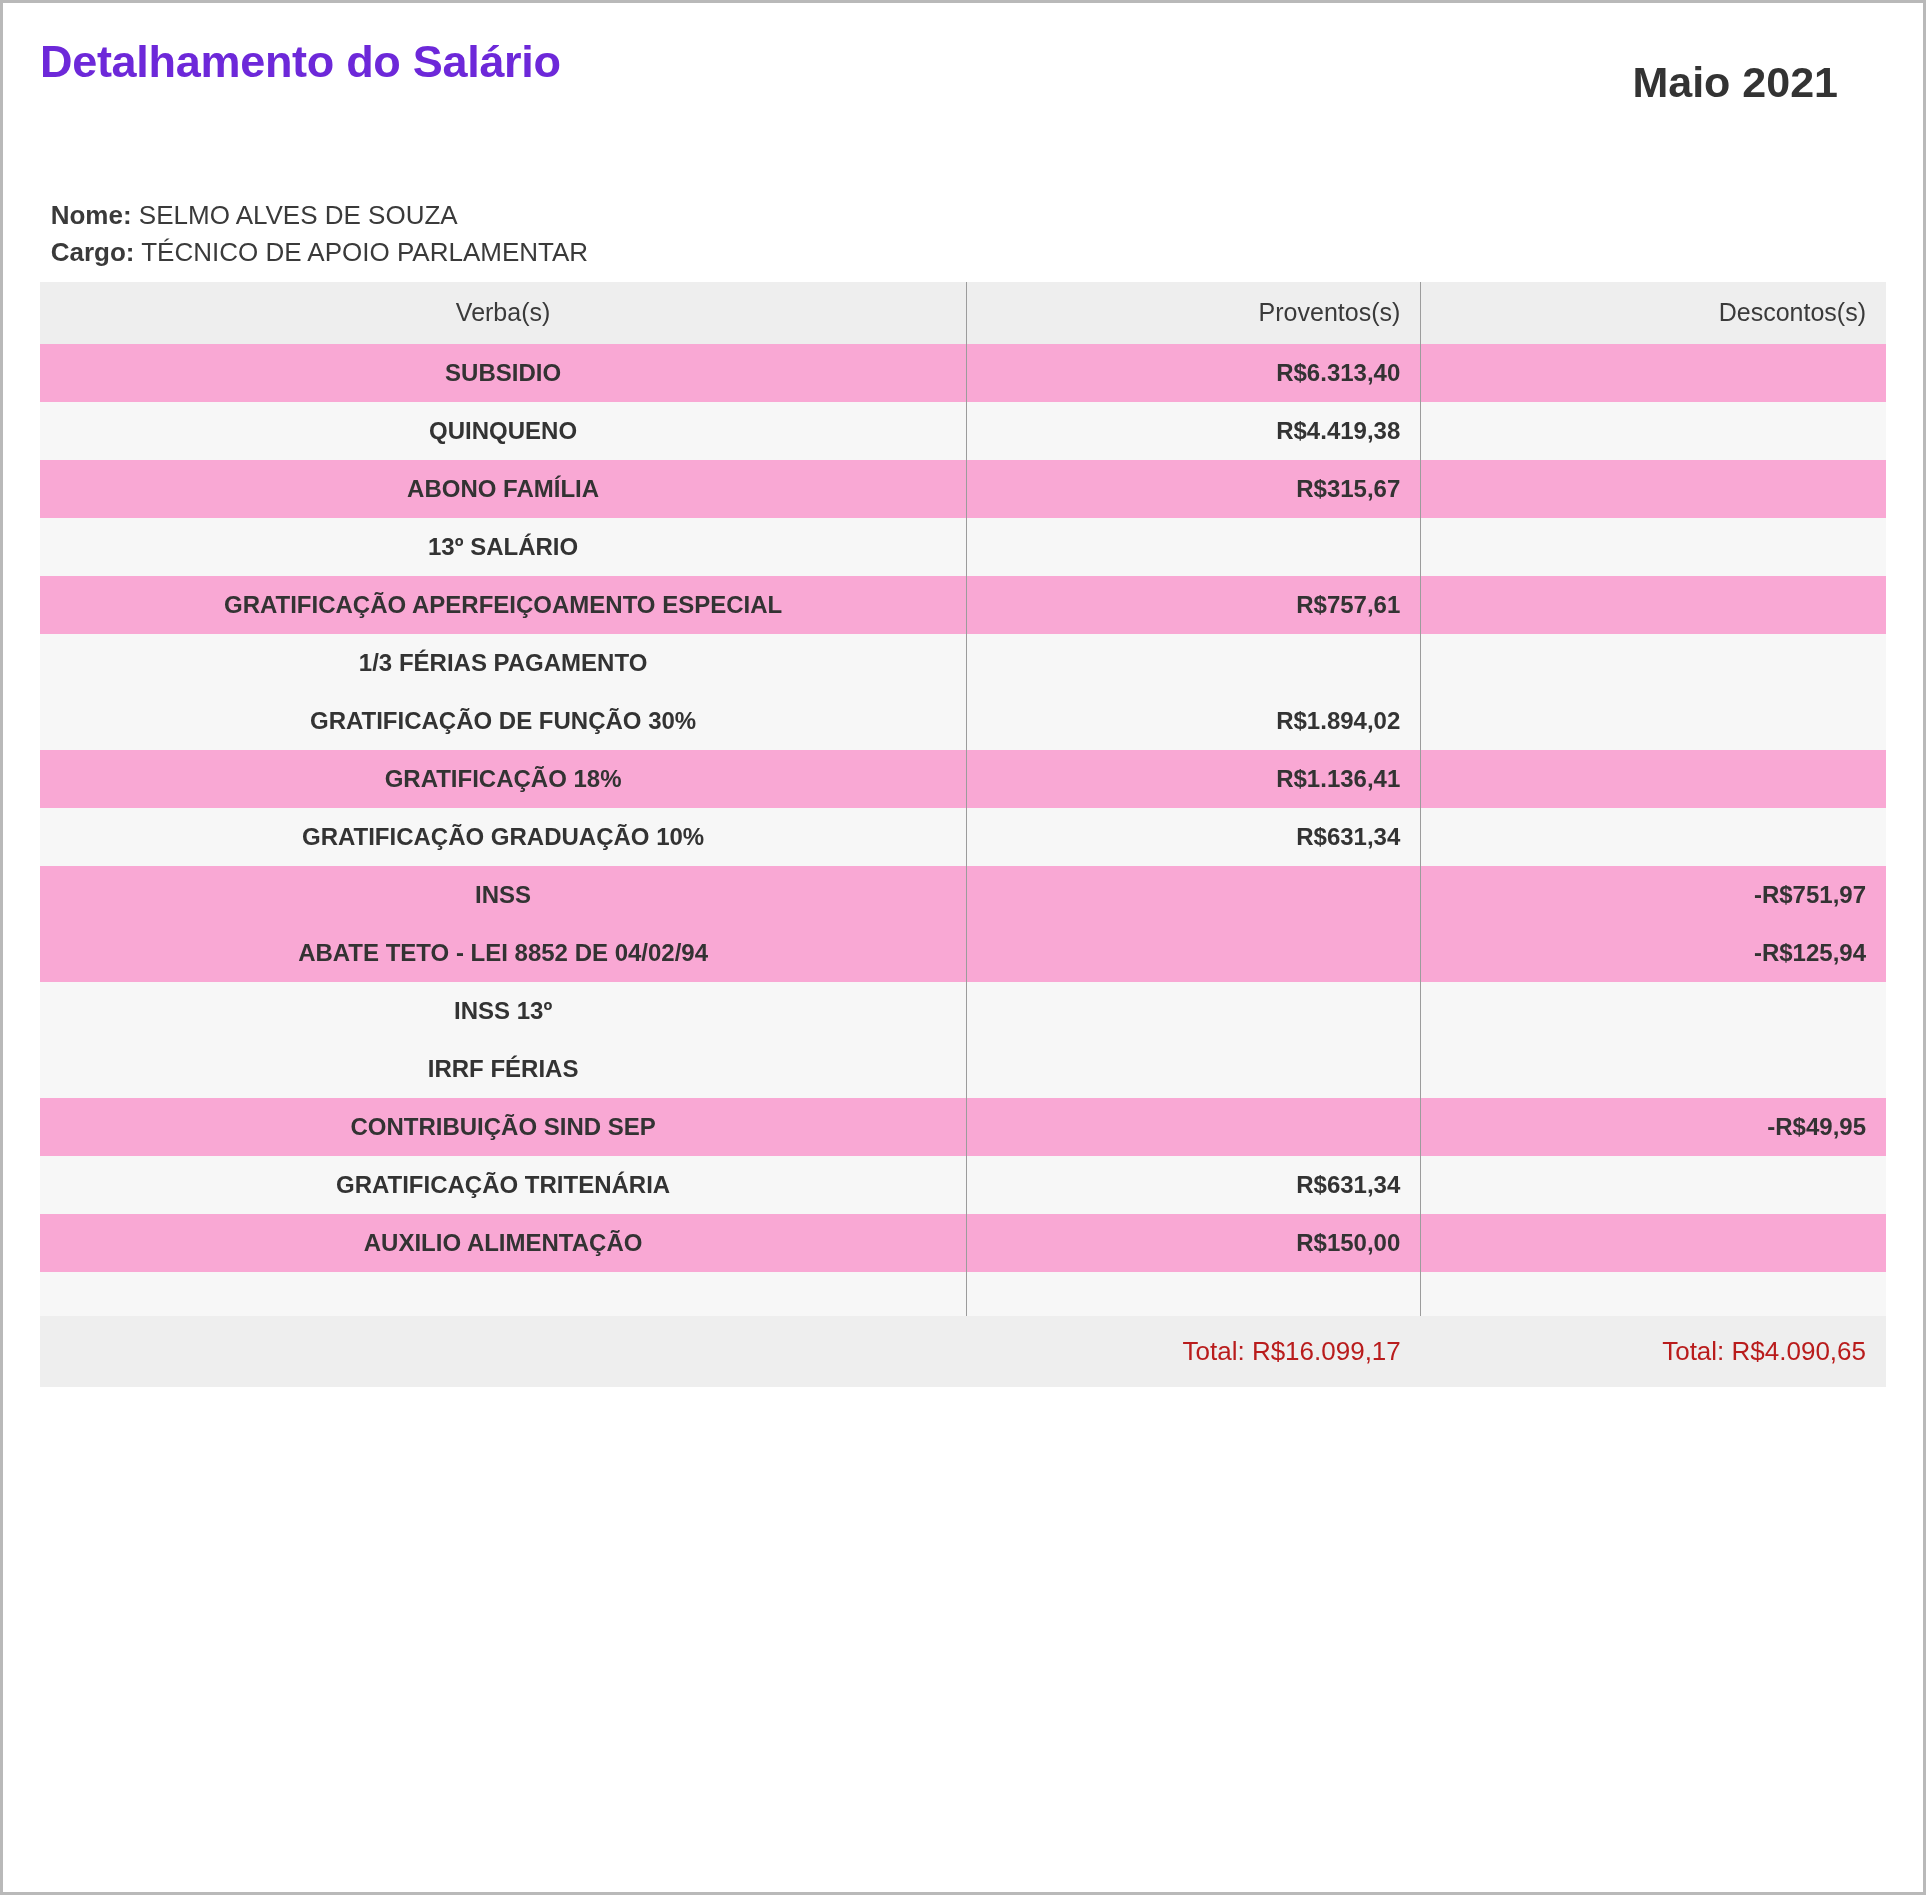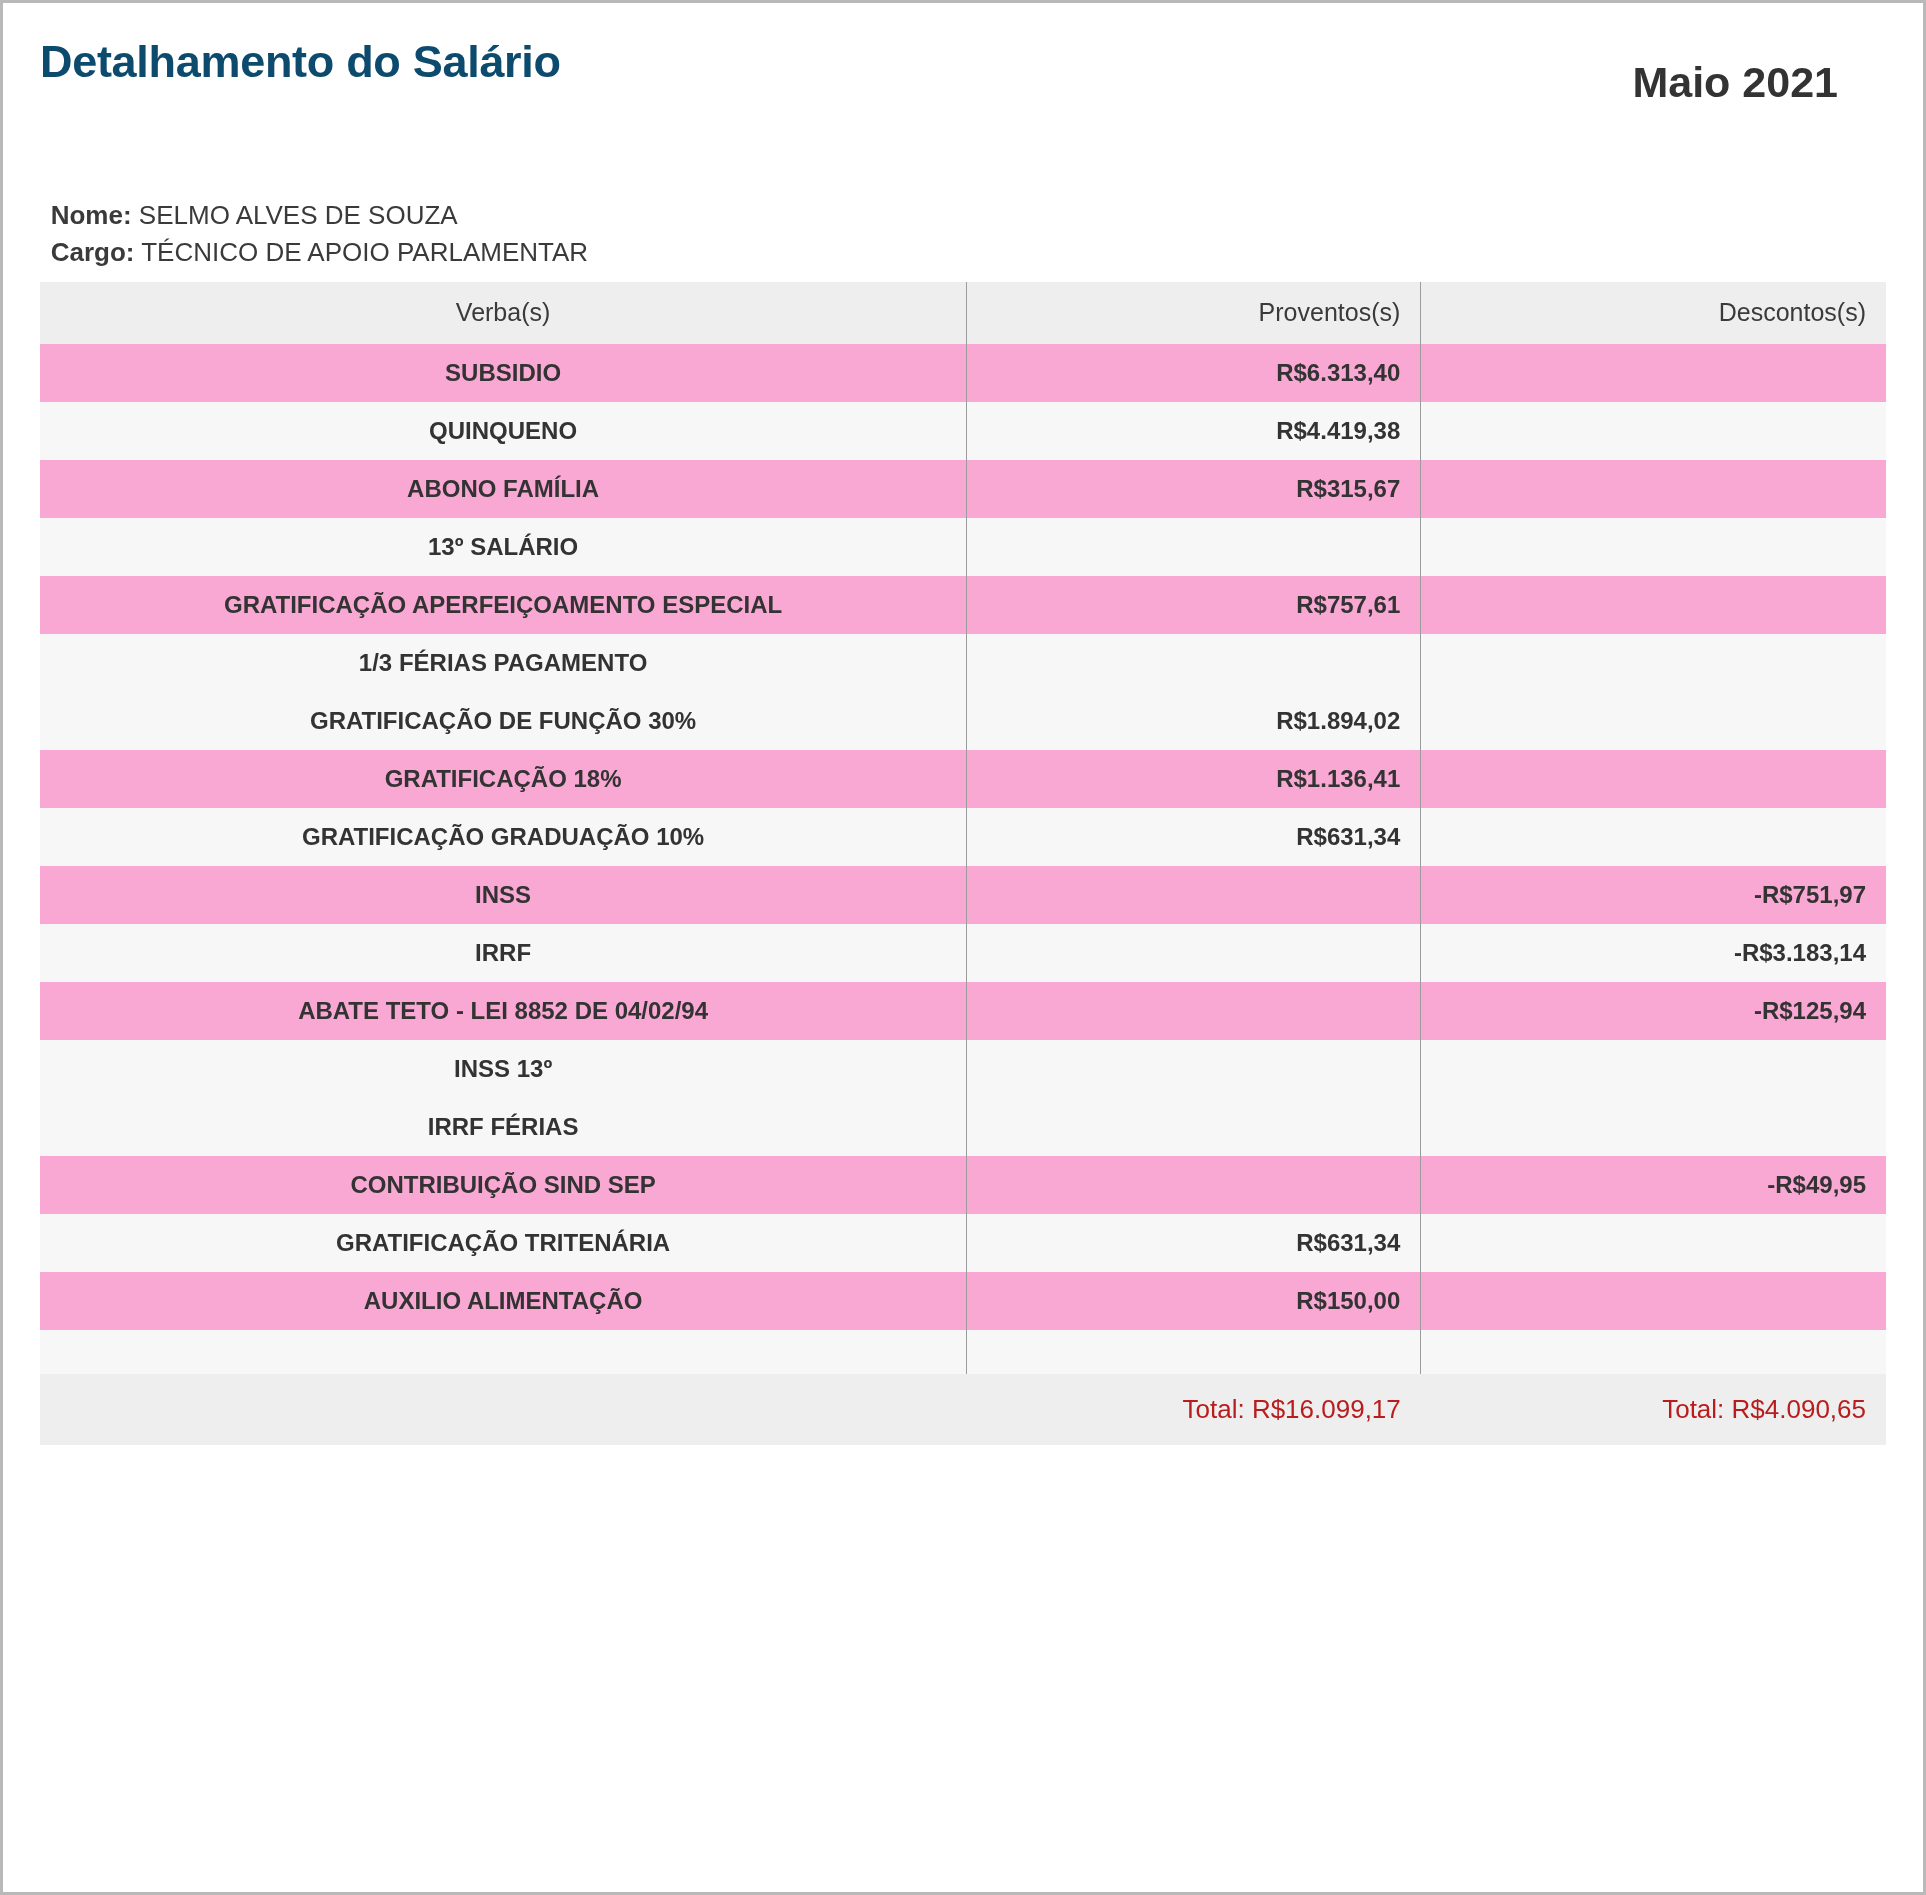--- a/index.html
+++ b/index.html
@@ -24,21 +24,21 @@
     padding: 34px 37px 0 37px;
   }
   .header-row {
     display: flex;
     align-items: flex-start;
     justify-content: space-between;
   }
   .doc-title {
     font-size: 45px;
     font-weight: bold;
-    color: #0c4a6e;
+    color: #6d28d9;
     letter-spacing: -0.3px;
     line-height: 1.1;
     margin: 0;
   }
   .doc-period {
     font-size: 43px;
     font-weight: bold;
     color: #333333;
     margin: 21px 48px 0 0;
     white-space: nowrap;
@@ -192,25 +192,20 @@
           <tr class="even">
             <td class="verba">GRATIFICAÇÃO GRADUAÇÃO 10%</td>
             <td class="prov">R$631,34</td>
             <td class="desc"></td>
           </tr>
           <tr class="odd">
             <td class="verba">INSS</td>
             <td class="prov"></td>
             <td class="desc">-R$751,97</td>
           </tr>
-          <tr class="even">
-            <td class="verba">IRRF</td>
-            <td class="prov"></td>
-            <td class="desc">-R$3.183,14</td>
-          </tr>
           <tr class="odd">
             <td class="verba">ABATE TETO - LEI 8852 DE 04/02/94</td>
             <td class="prov"></td>
             <td class="desc">-R$125,94</td>
           </tr>
           <tr class="even">
             <td class="verba">INSS 13º</td>
             <td class="prov"></td>
             <td class="desc"></td>
           </tr>

